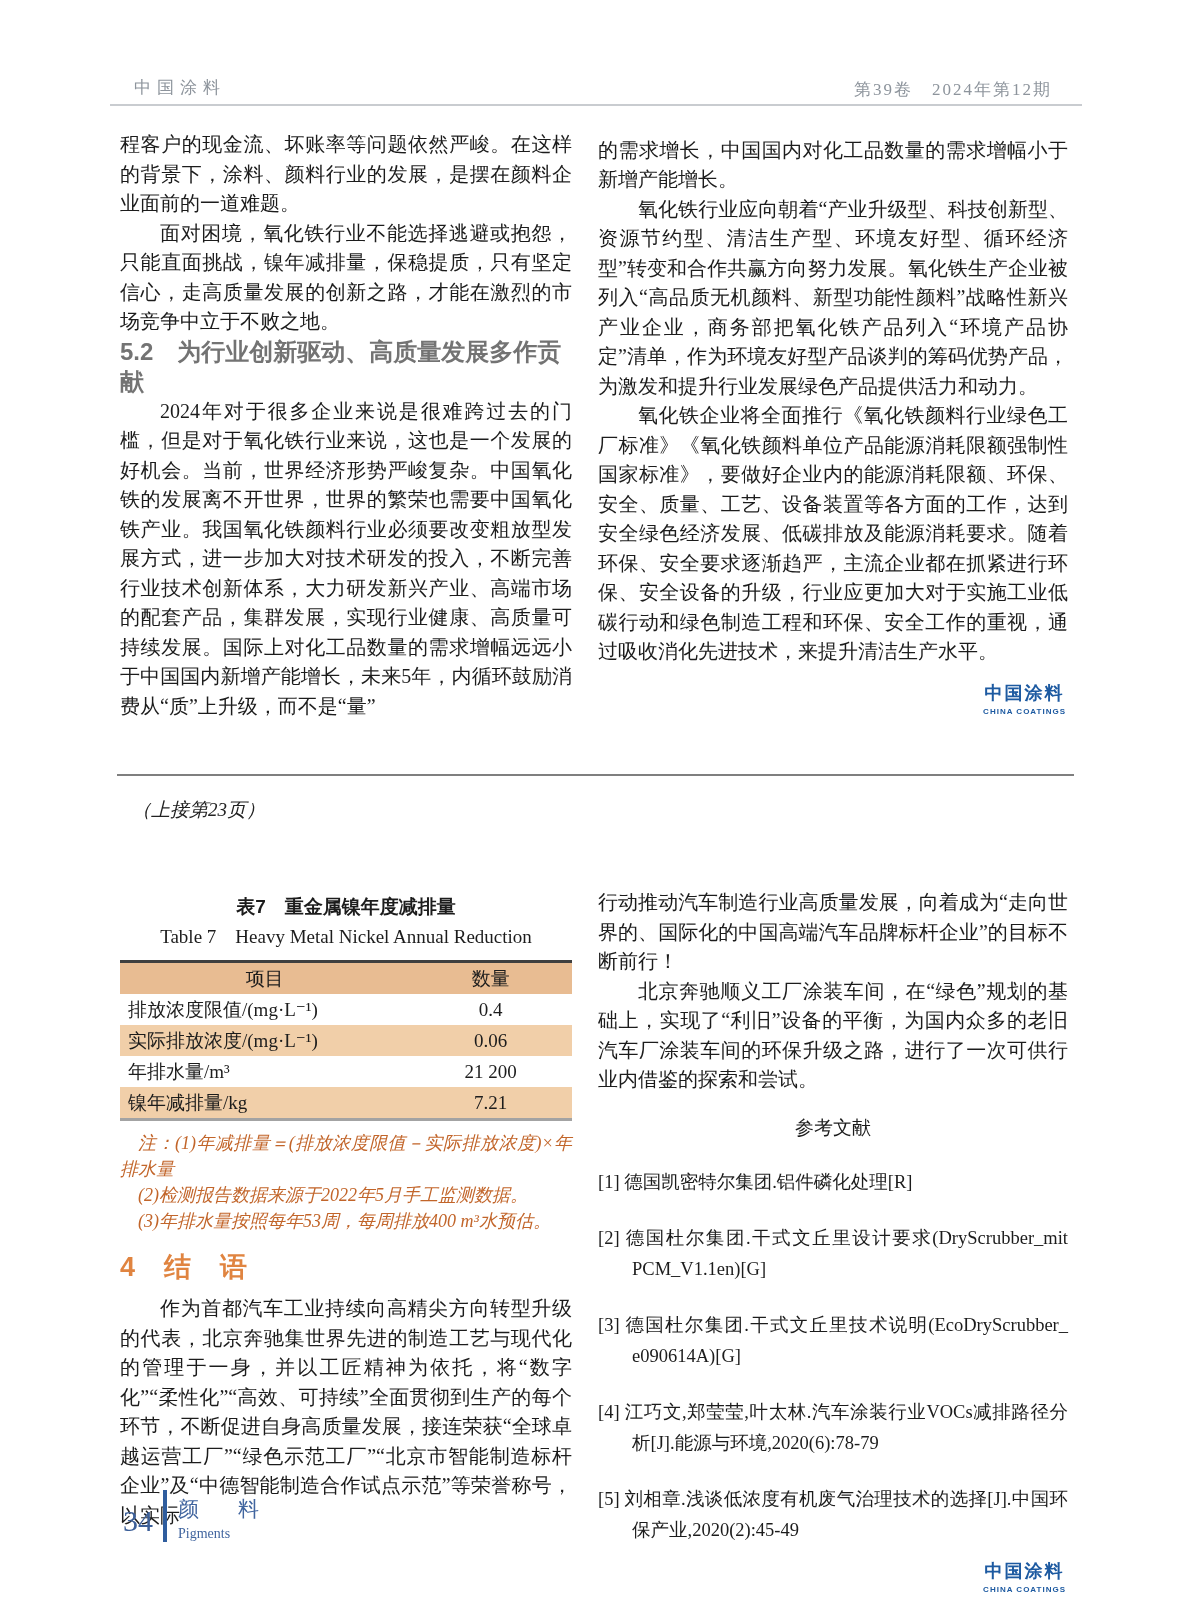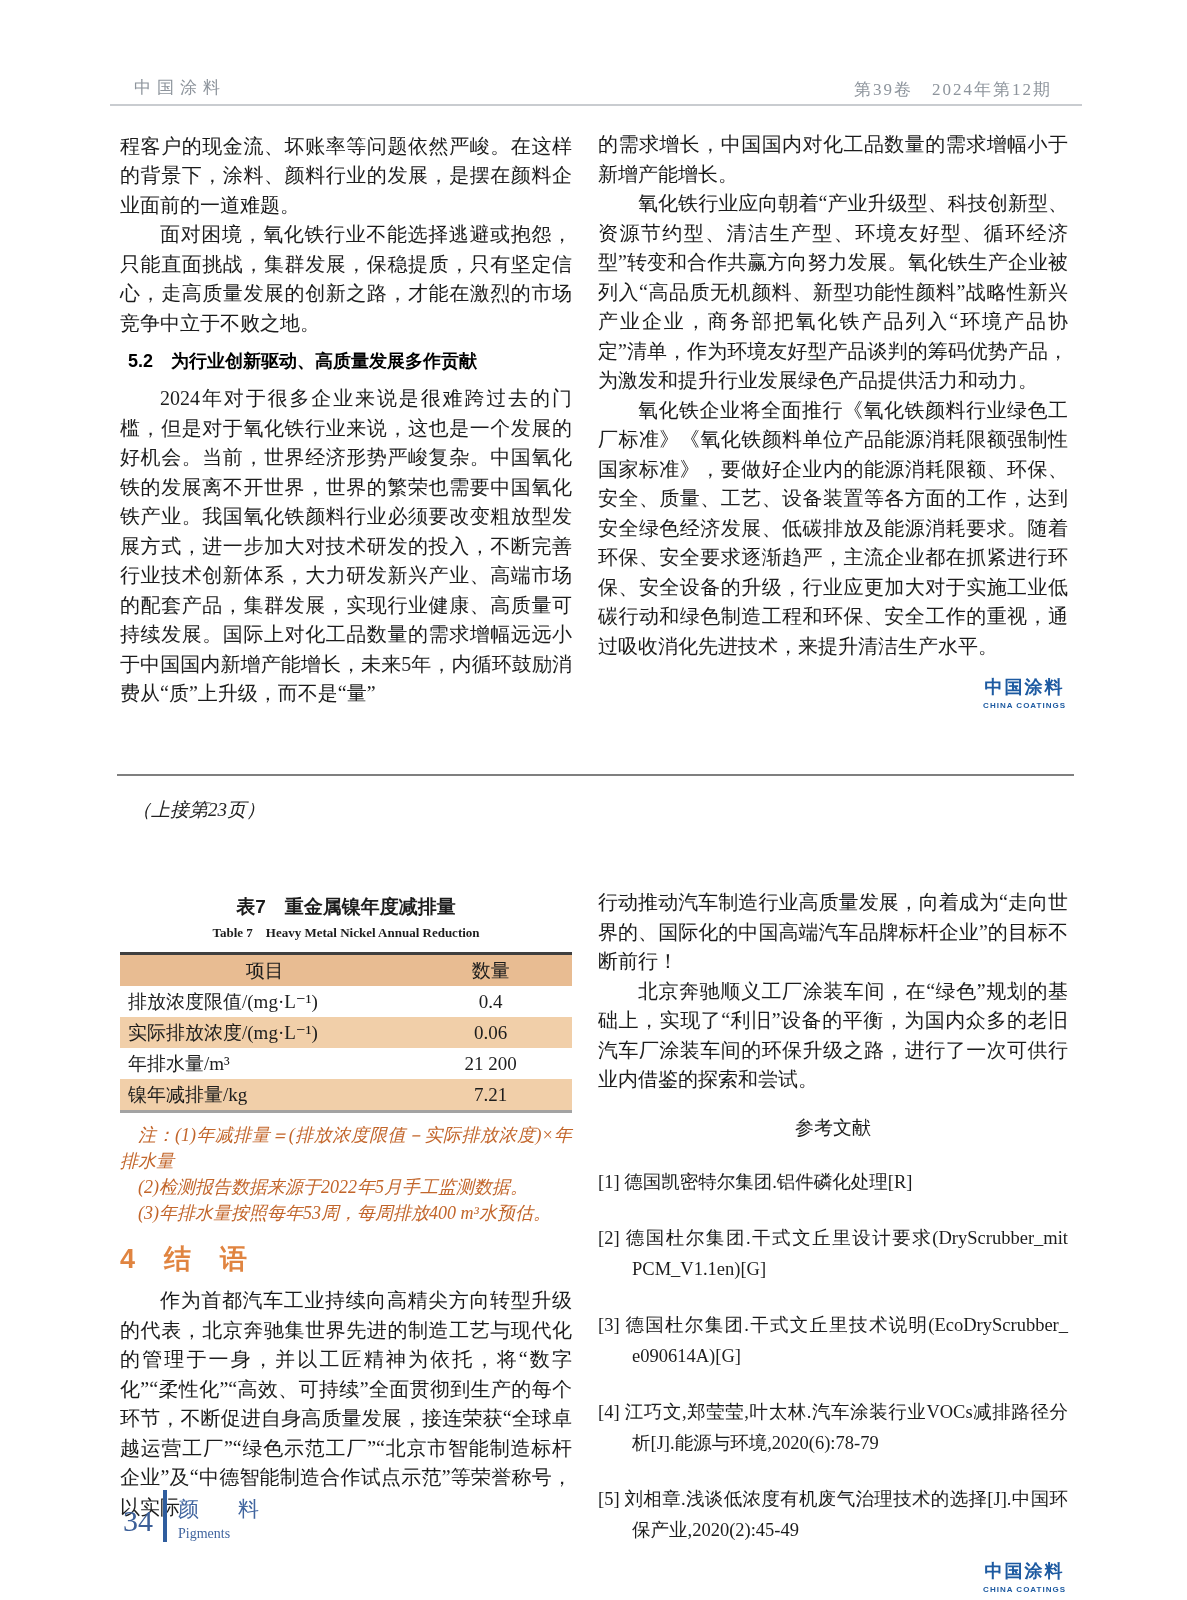--- a/index.html
+++ b/index.html
@@ -16,33 +16,33 @@
   
   .cols { position:absolute; left:120px; width:948px; display:flex; gap:26px; }
   .cols-top { top:130px;align-items:center; }
   .cols-bottom { top:888px; }
   .col-l { width:452px; }
   .col-r { width:470px; }
   p { margin:0; }
   .body { font-size:20px; line-height:29.5px; text-align:justify; }
   .indent { text-indent:2em; }
   .h52 {
-    margin:8px; font-family:"Liberation Sans","DejaVu Sans",sans-serif;
-    font-size:18px; line-height:30px; font-weight:bold; color:#000000;
+    margin:0; font-family:"Liberation Sans","DejaVu Sans",sans-serif;
+    font-size:24px; line-height:30px; font-weight:bold; color:#737373;
   }
   
   .logo { margin:14px 2px 0 auto; width:-moz-fit-content; width:fit-content; text-align:center; }
   .logo-cn { font-family:"Liberation Sans","DejaVu Sans",sans-serif; font-weight:bold; font-size:18px; letter-spacing:2px; color:#1d5aa1; }
   .logo-en { font-family:"Liberation Sans","DejaVu Sans",sans-serif; font-weight:bold; font-size:8px; letter-spacing:1px; color:#1d5aa1; margin-top:2px; }
   
   .mid-rule { position:absolute; top:774px; left:117px; width:957px; height:2px; background:#7f7f7f; }
   .continued { position:absolute; top:797px; left:132px; font-size:19px; font-style:italic; color:#222; }
   
   .tbl-title-cn { margin:6px 0 4px; text-align:center; font-family:"Liberation Sans","DejaVu Sans",sans-serif; font-weight:bold; font-size:19px; }
-  .tbl-title-en { margin:0 0 10px; text-align:center; font-weight:bold; font-size:13px; }
+  .tbl-title-en { margin:0 0 10px; text-align:center; font-weight:normal; font-size:19px; }
   table.tbl {
     width:100%; border-collapse:collapse; font-size:19px;
     border-top:3px solid #3f3f3f; border-bottom:3px solid #a3a3a3;
   }
   table.tbl th { background:#e8bc92; font-weight:normal; height:29px; text-align:center; }
   table.tbl th:first-child { width:64%; }
   table.tbl td { height:29px; }
   table.tbl td:first-child { text-align:left; padding-left:8px; }
   table.tbl td:last-child  { text-align:center; }
   table.tbl tbody tr:nth-child(2), table.tbl tbody tr:nth-child(4) { background:#f1cfa9; }
@@ -68,21 +68,21 @@
 
 <div class="page">
 
   <div class="journal-name">中国涂料</div>
   <div class="issue-info">第39卷　2024年第12期</div>
   <div class="header-rule"></div>
 
   <div class="cols cols-top">
     <div class="col-l">
       <p class="body">程客户的现金流、坏账率等问题依然严峻。在这样的背景下，涂料、颜料行业的发展，是摆在颜料企业面前的一道难题。</p>
-      <p class="body indent">面对困境，氧化铁行业不能选择逃避或抱怨，只能直面挑战，集群发展，保稳提质，只有坚定信心，走高质量发展的创新之路，才能在激烈的市场竞争中立于不败之地。</p>
+      <p class="body indent">面对困境，氧化铁行业不能选择逃避或抱怨，只能直面挑战，镍年减排量，保稳提质，只有坚定信心，走高质量发展的创新之路，才能在激烈的市场竞争中立于不败之地。</p>
       <h3 class="h52">5.2　为行业创新驱动、高质量发展多作贡献</h3>
       <p class="body indent">2024年对于很多企业来说是很难跨过去的门槛，但是对于氧化铁行业来说，这也是一个发展的好机会。当前，世界经济形势严峻复杂。中国氧化铁的发展离不开世界，世界的繁荣也需要中国氧化铁产业。我国氧化铁颜料行业必须要改变粗放型发展方式，进一步加大对技术研发的投入，不断完善行业技术创新体系，大力研发新兴产业、高端市场的配套产品，集群发展，实现行业健康、高质量可持续发展。国际上对化工品数量的需求增幅远远小于中国国内新增产能增长，未来5年，内循环鼓励消费从“质”上升级，而不是“量”</p>
     </div>
     <div class="col-r">
       <p class="body">的需求增长，中国国内对化工品数量的需求增幅小于新增产能增长。</p>
       <p class="body indent">氧化铁行业应向朝着“产业升级型、科技创新型、资源节约型、清洁生产型、环境友好型、循环经济型”转变和合作共赢方向努力发展。氧化铁生产企业被列入“高品质无机颜料、新型功能性颜料”战略性新兴产业企业，商务部把氧化铁产品列入“环境产品协定”清单，作为环境友好型产品谈判的筹码优势产品，为激发和提升行业发展绿色产品提供活力和动力。</p>
       <p class="body indent">氧化铁企业将全面推行《氧化铁颜料行业绿色工厂标准》《氧化铁颜料单位产品能源消耗限额强制性国家标准》，要做好企业内的能源消耗限额、环保、安全、质量、工艺、设备装置等各方面的工作，达到安全绿色经济发展、低碳排放及能源消耗要求。随着环保、安全要求逐渐趋严，主流企业都在抓紧进行环保、安全设备的升级，行业应更加大对于实施工业低碳行动和绿色制造工程和环保、安全工作的重视，通过吸收消化先进技术，来提升清洁生产水平。</p>
       <div class="logo">
         <div class="logo-cn">中国涂料</div>
         <div class="logo-en">CHINA COATINGS</div>

